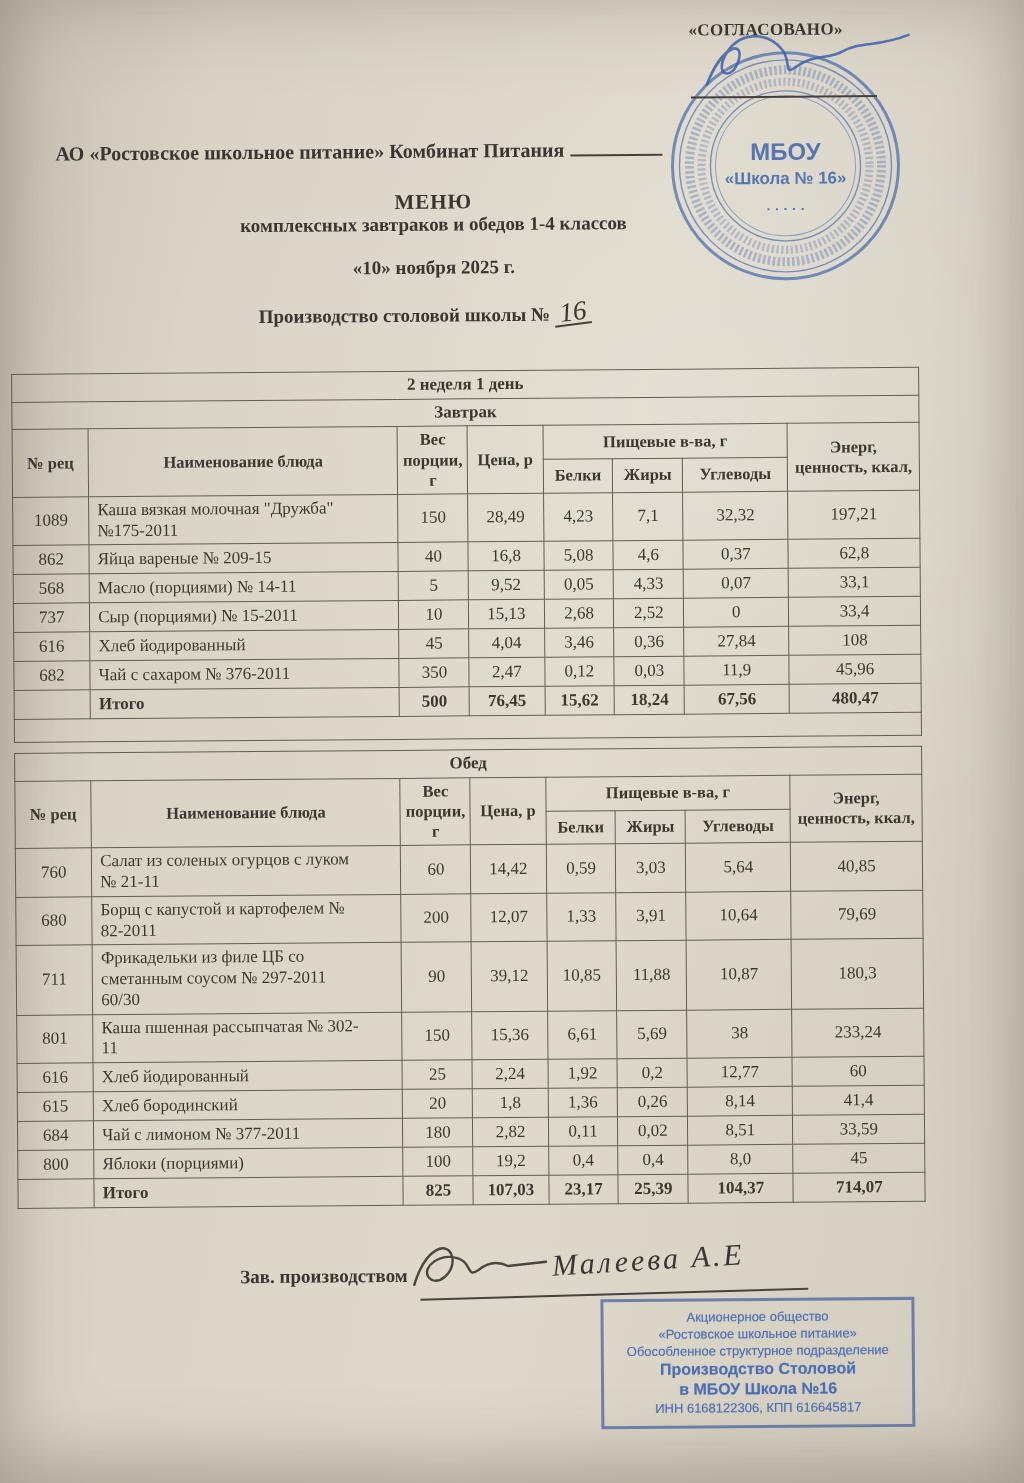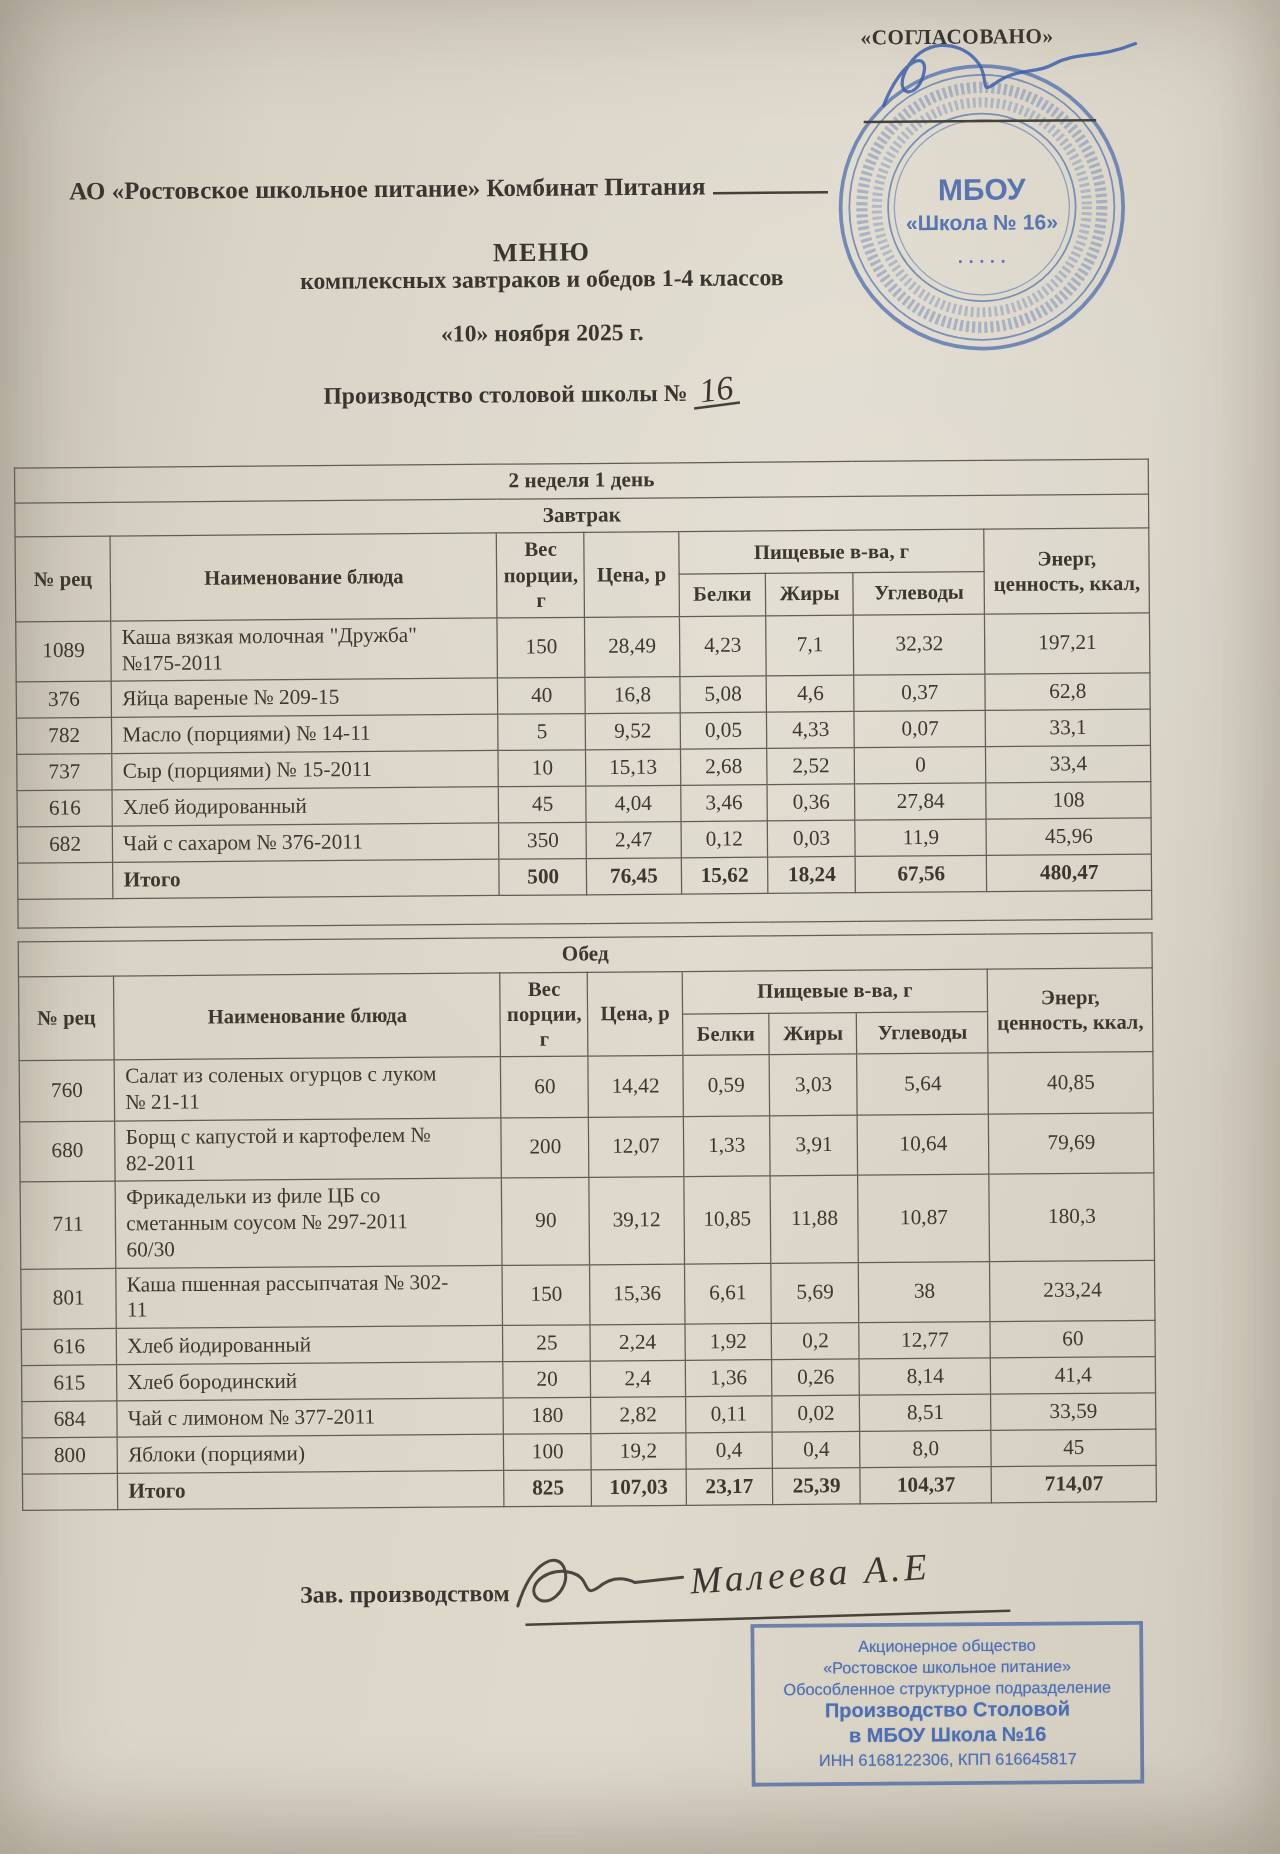--- a/index.html
+++ b/index.html
@@ -126,31 +126,31 @@
               <td class="c1">Каша вязкая молочная "Дружба"
 №175-2011</td>
               <td class="c2">150</td>
               <td class="c3">28,49</td>
               <td class="c4">4,23</td>
               <td class="c5">7,1</td>
               <td class="c6">32,32</td>
               <td class="c7">197,21</td>
             </tr>
             <tr>
-              <td class="c0">376</td>
+              <td class="c0">862</td>
               <td class="c1">Яйца вареные № 209-15</td>
               <td class="c2">40</td>
               <td class="c3">16,8</td>
               <td class="c4">5,08</td>
               <td class="c5">4,6</td>
               <td class="c6">0,37</td>
               <td class="c7">62,8</td>
             </tr>
             <tr>
-              <td class="c0">782</td>
+              <td class="c0">568</td>
               <td class="c1">Масло (порциями) № 14-11</td>
               <td class="c2">5</td>
               <td class="c3">9,52</td>
               <td class="c4">0,05</td>
               <td class="c5">4,33</td>
               <td class="c6">0,07</td>
               <td class="c7">33,1</td>
             </tr>
             <tr>
               <td class="c0">737</td>
@@ -280,21 +280,21 @@
               <td class="c3">2,24</td>
               <td class="c4">1,92</td>
               <td class="c5">0,2</td>
               <td class="c6">12,77</td>
               <td class="c7">60</td>
             </tr>
             <tr>
               <td class="c0">615</td>
               <td class="c1">Хлеб бородинский</td>
               <td class="c2">20</td>
-              <td class="c3">2,4</td>
+              <td class="c3">1,8</td>
               <td class="c4">1,36</td>
               <td class="c5">0,26</td>
               <td class="c6">8,14</td>
               <td class="c7">41,4</td>
             </tr>
             <tr>
               <td class="c0">684</td>
               <td class="c1">Чай с лимоном № 377-2011</td>
               <td class="c2">180</td>
               <td class="c3">2,82</td>

